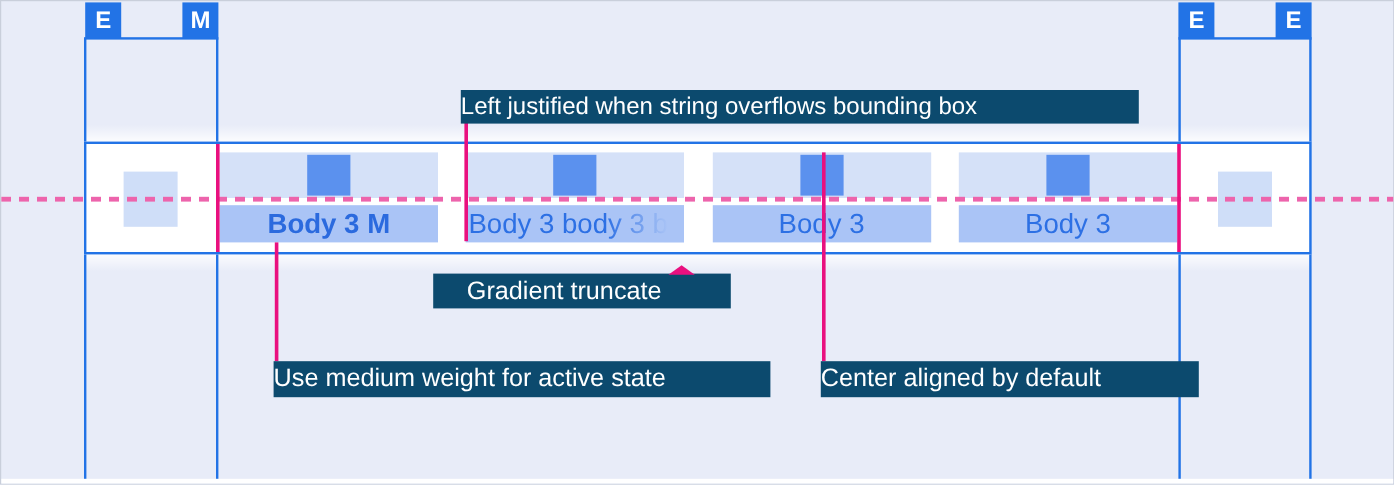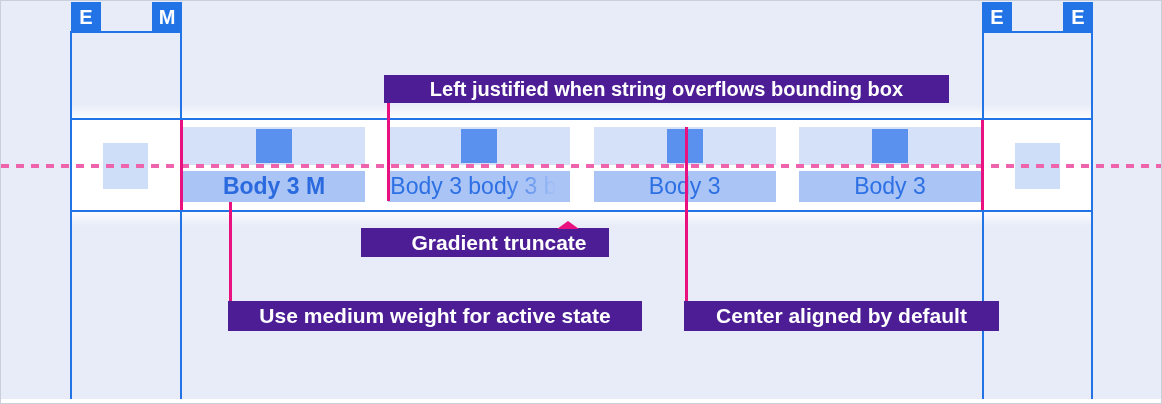--- a/index.html
+++ b/index.html
@@ -45,22 +45,22 @@
   #inbar-left{left:179px;} #inbar-right{left:980px;}
   
   #baseline{position:absolute; left:0; top:163px; width:1162px; height:4px; z-index:5;
     background:repeating-linear-gradient(90deg,#ed64ac 0,#ed64ac 8px,transparent 8px,transparent 15px);}
   
   .connector{position:absolute; width:3px; background:#e9107f; z-index:7;}
   #conn-overflow{left:386px; top:100px; height:100px;}
   #conn-active{left:228px; top:201px; height:99px;}
   #conn-center{left:684px; top:126px; height:174px;}
   
-  .annotation{position:absolute; background:#4c1d95; color:#fff; font-weight:bold;
-    text-align:center; z-index:8;}
+  .annotation{position:absolute; background:#0c4a6e; color:#fff; font-weight:normal;
+    text-align:left; z-index:8;}
   #ann-overflow{left:383px; top:74px; width:565px; height:28px; line-height:28px; font-size:20px;}
   #ann-gradient{left:360px; top:227px; width:220px; height:29px; line-height:29px; font-size:21px;padding-left:28px;}
   #ann-active{left:227px; top:300px; width:414px; height:30px; line-height:30px; font-size:21px;}
   #ann-center{left:683px; top:300px; width:315px; height:30px; line-height:30px; font-size:21px;}
   #caret{position:absolute; left:556px; top:220px; width:0; height:0; z-index:8;
     border-left:11px solid transparent; border-right:11px solid transparent; border-bottom:8px solid #e9107f;}
   
   #bottom-strip{position:absolute; left:0; top:398px; width:1162px; height:6px; background:#fff; z-index:9;}
 </style>
 </head>

